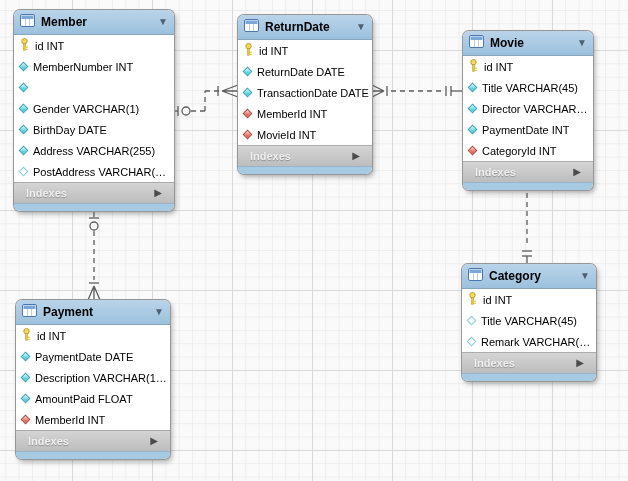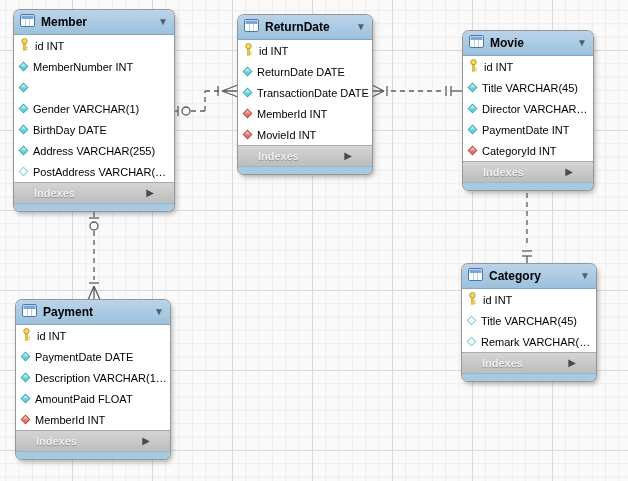--- a/index.html
+++ b/index.html
@@ -35,21 +35,21 @@
   .caret{margin-left:auto;color:#4e6173;font-size:10px;line-height:1;}
   .tbody{background:#fff;}
   .trow{height:21px;display:flex;align-items:center;gap:6px;padding:0 2px 0 6px;white-space:nowrap;}
   .clabel{overflow:hidden;text-overflow:ellipsis;}
   .ic{flex:none;display:inline-block;}
   .dmd{width:7px;height:7px;transform:rotate(45deg);box-sizing:border-box;}
   .dmd.nn{background:linear-gradient(135deg,#d6f6f8 10%,#58cdd9 70%);border:1px solid #2ea4b4;}
   .dmd.fk{background:linear-gradient(135deg,#f8cdc5 10%,#df695b 70%);border:1px solid #ae4437;}
   .dmd.nul{background:#fff;border:1px solid #86ccd6;}
   .indexes{
-    height:20px;display:flex;align-items:center;padding:0 20px;
+    height:20px;display:flex;align-items:center;padding:0 12px;
     background:linear-gradient(#d4d4d4,#bdbdbd);border-top:1px solid #ababab;
     color:#f0f0f0;font-weight:bold;text-shadow:0 1px 1px #8f8f8f;
   }
   .indexes .caret2{margin-left:auto;color:#4b4b4b;font-size:10px;line-height:1;text-shadow:none;}
   .tfoot{height:7px;background:#a7cae3;border-top:1px solid #97b6cc;border-radius:0 0 6px 6px;}
 </style>
 </head>
 <body>
 
 <div class="canvas">

